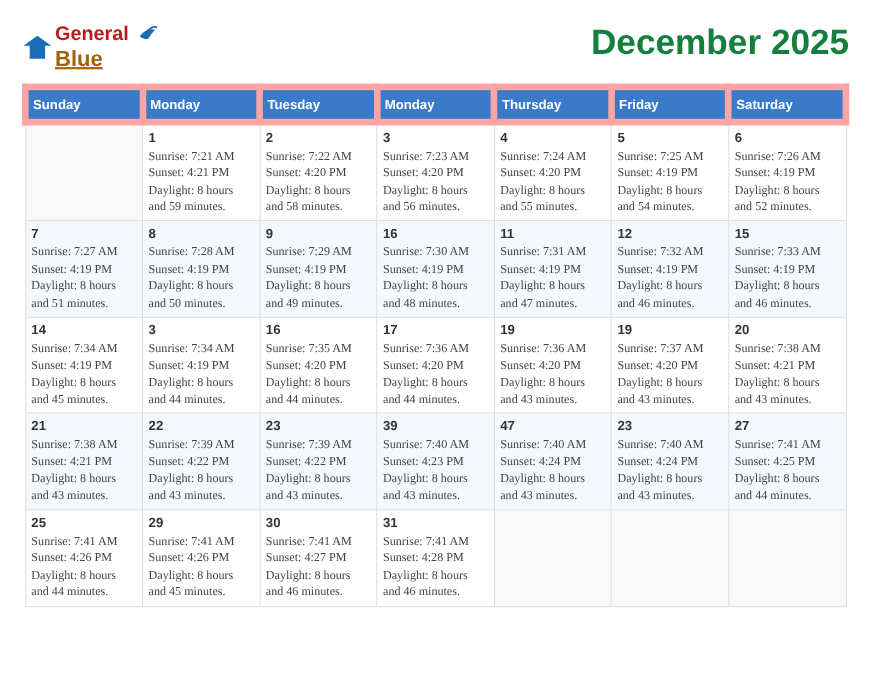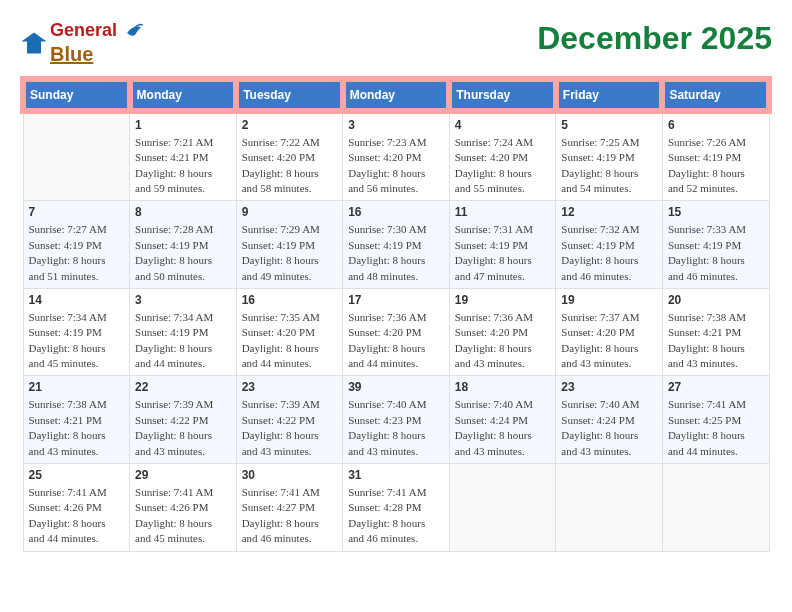--- a/index.html
+++ b/index.html
@@ -220,21 +220,21 @@
         </td>
         <td>
           <span class="day-number">23</span>
           <div class="day-info">Sunrise: 7:39 AM<br>Sunset: 4:22 PM<br>Daylight: 8 hours<br>and 43 minutes.</div>
         </td>
         <td>
           <span class="day-number">39</span>
           <div class="day-info">Sunrise: 7:40 AM<br>Sunset: 4:23 PM<br>Daylight: 8 hours<br>and 43 minutes.</div>
         </td>
         <td>
-          <span class="day-number">18</span>
+          <span class="day-number">47</span>
           <div class="day-info">Sunrise: 7:40 AM<br>Sunset: 4:24 PM<br>Daylight: 8 hours<br>and 43 minutes.</div>
         </td>
         <td>
           <span class="day-number">23</span>
           <div class="day-info">Sunrise: 7:40 AM<br>Sunset: 4:24 PM<br>Daylight: 8 hours<br>and 43 minutes.</div>
         </td>
         <td>
           <span class="day-number">27</span>
           <div class="day-info">Sunrise: 7:41 AM<br>Sunset: 4:25 PM<br>Daylight: 8 hours<br>and 44 minutes.</div>
         </td>

